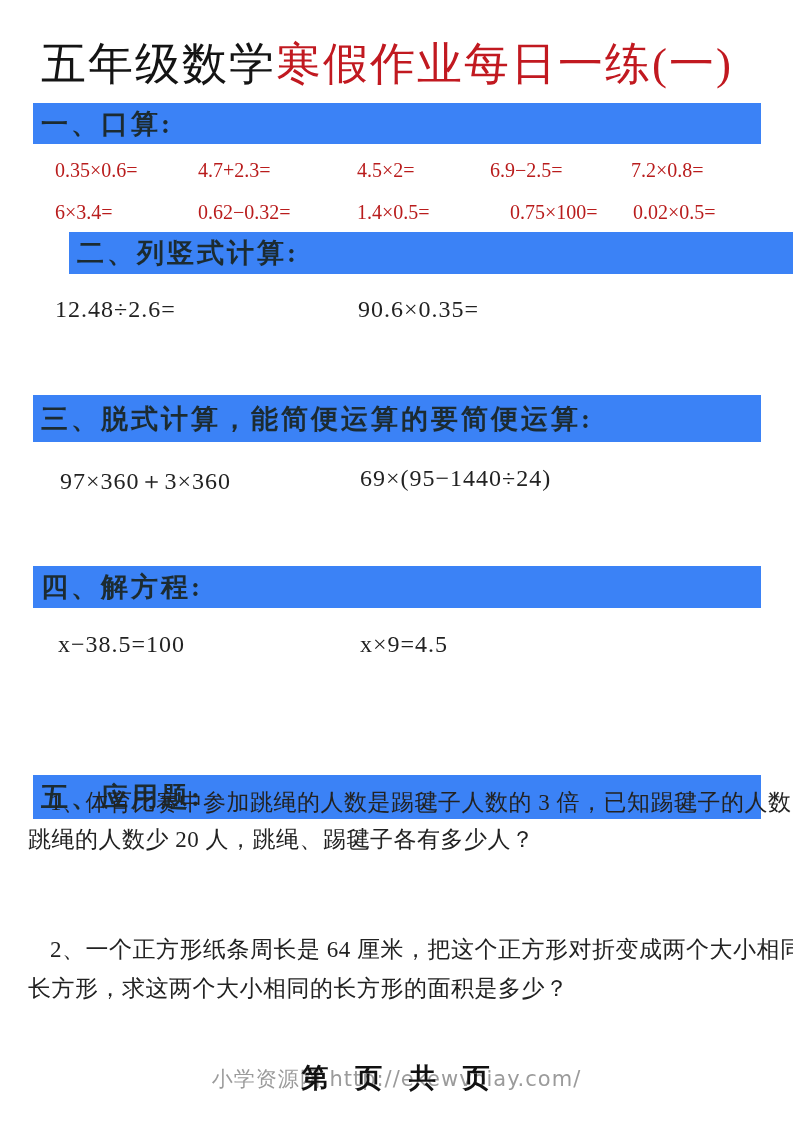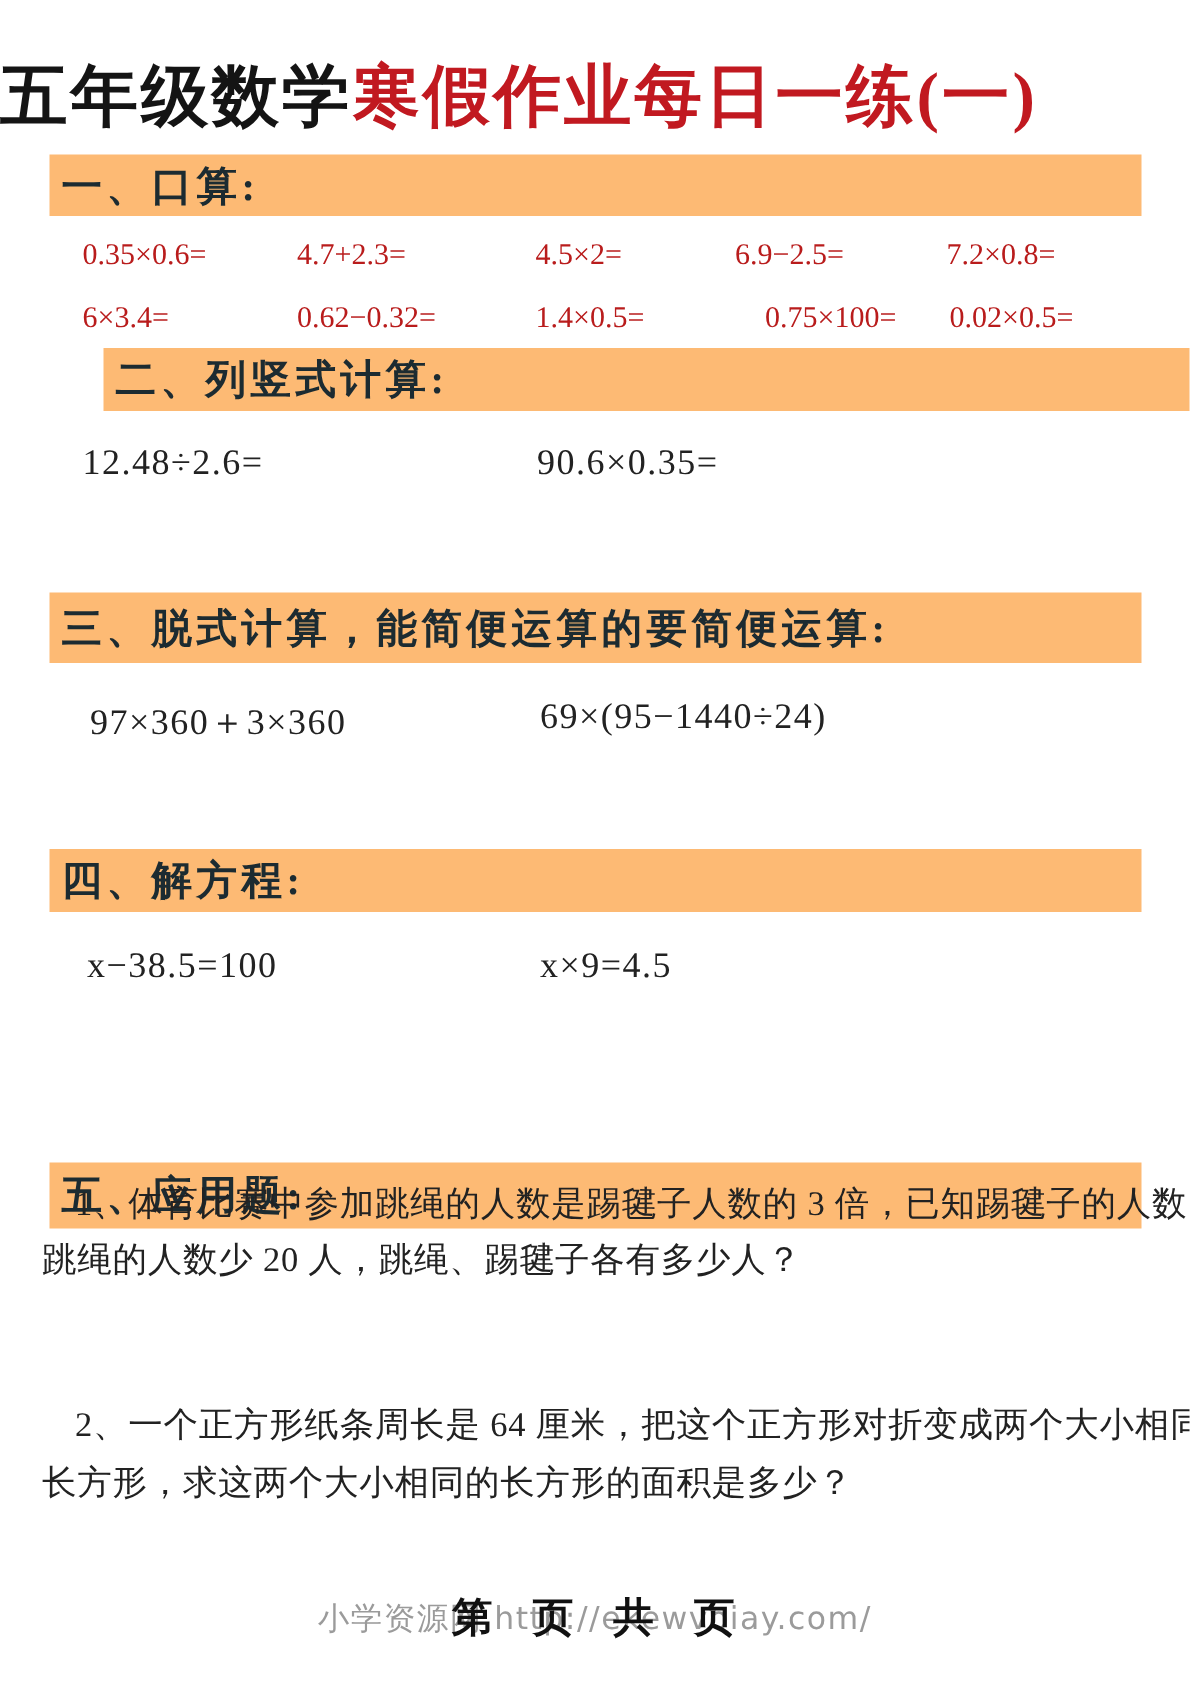--- a/index.html
+++ b/index.html
@@ -9,29 +9,30 @@
     position:relative;
     font-family:"Liberation Serif","DejaVu Serif",serif;
     color:#1b1b1b;
     overflow:hidden;
   }
   .abs { position:absolute; white-space:nowrap; }
 
   .title {
     top:34px; left:0; width:661px;
     text-align:center;
-    font-size:45px; font-weight:bold;
+    font-size:45px; font-weight:normal;
     letter-spacing:2px;
+    padding-left:41px;
   }
   .title .t-black { color:#141414; }
   .title .t-red   { color:#c11920; }
 
   .bar {
     left:33px; width:728px;
-    background:#fdba74;
+    background:#3b82f6;
     color:#1c2b31;
     font-weight:bold;
     font-size:27px;
     letter-spacing:3px;
     box-sizing:border-box;
     padding-left:8px;
     display:flex; align-items:center;
   }
   .bar1 { top:103px; height:41px; }
   .bar2 { top:232px; height:42px;margin-left:36px; }

